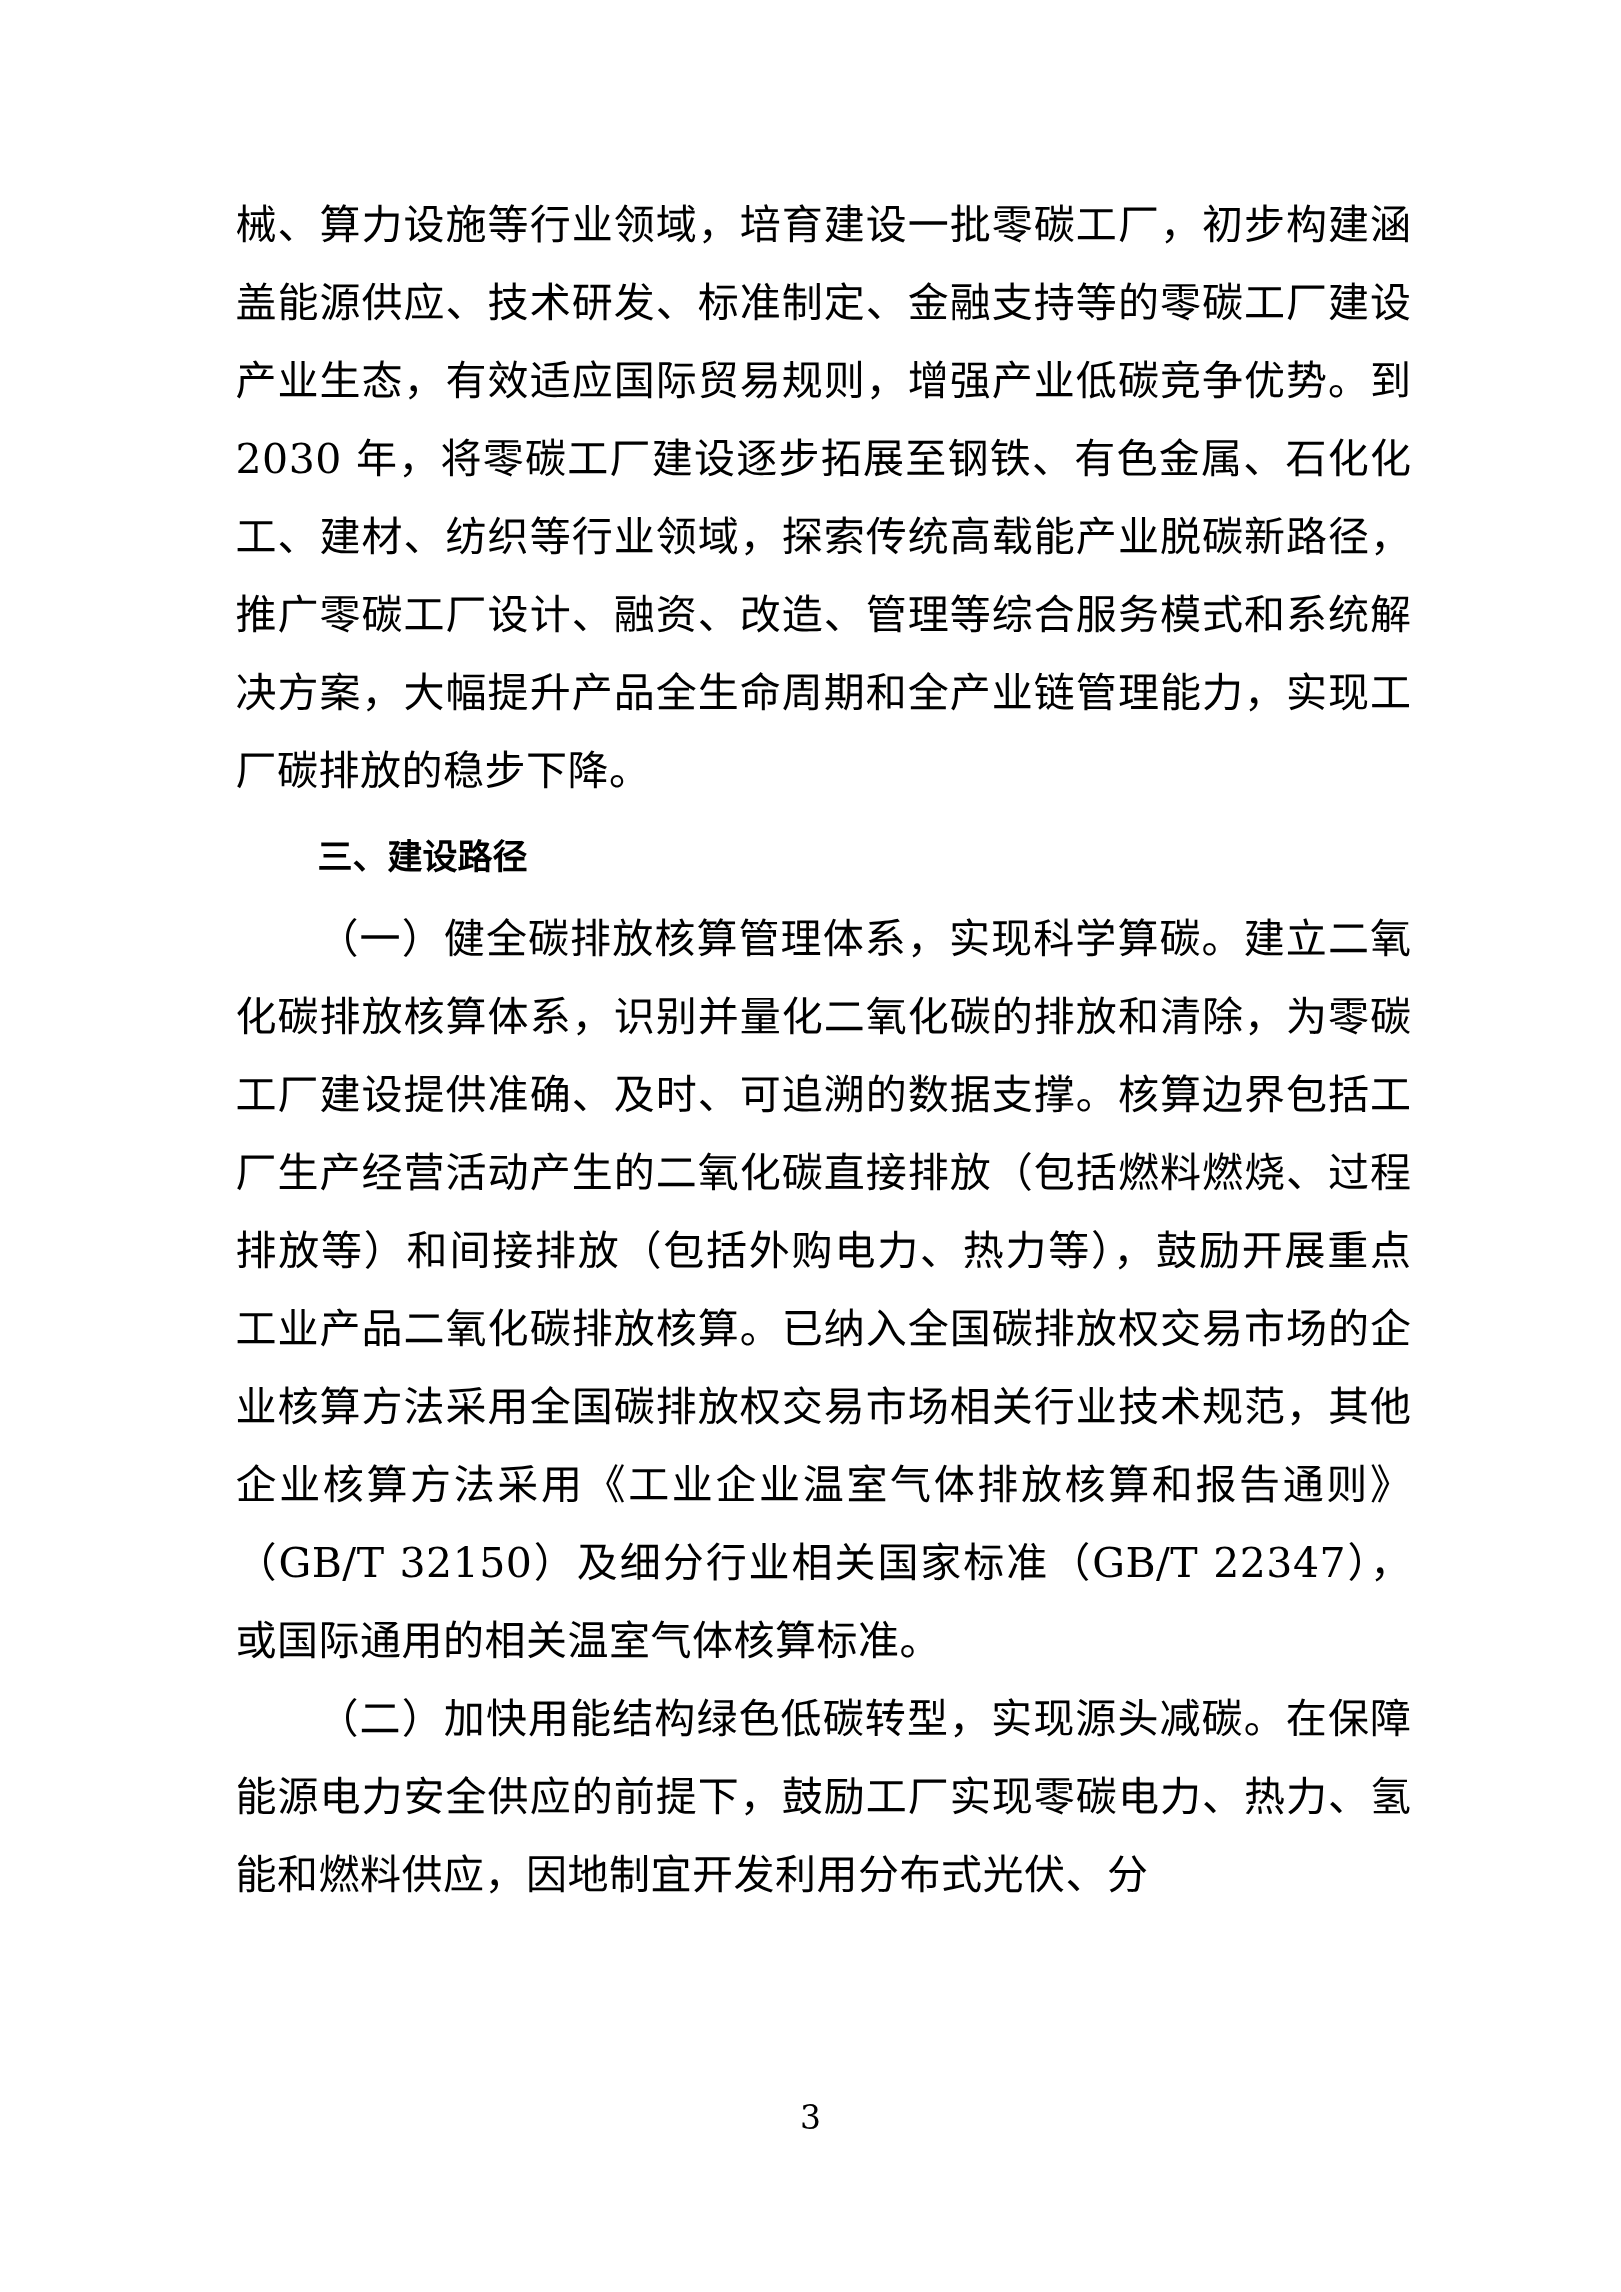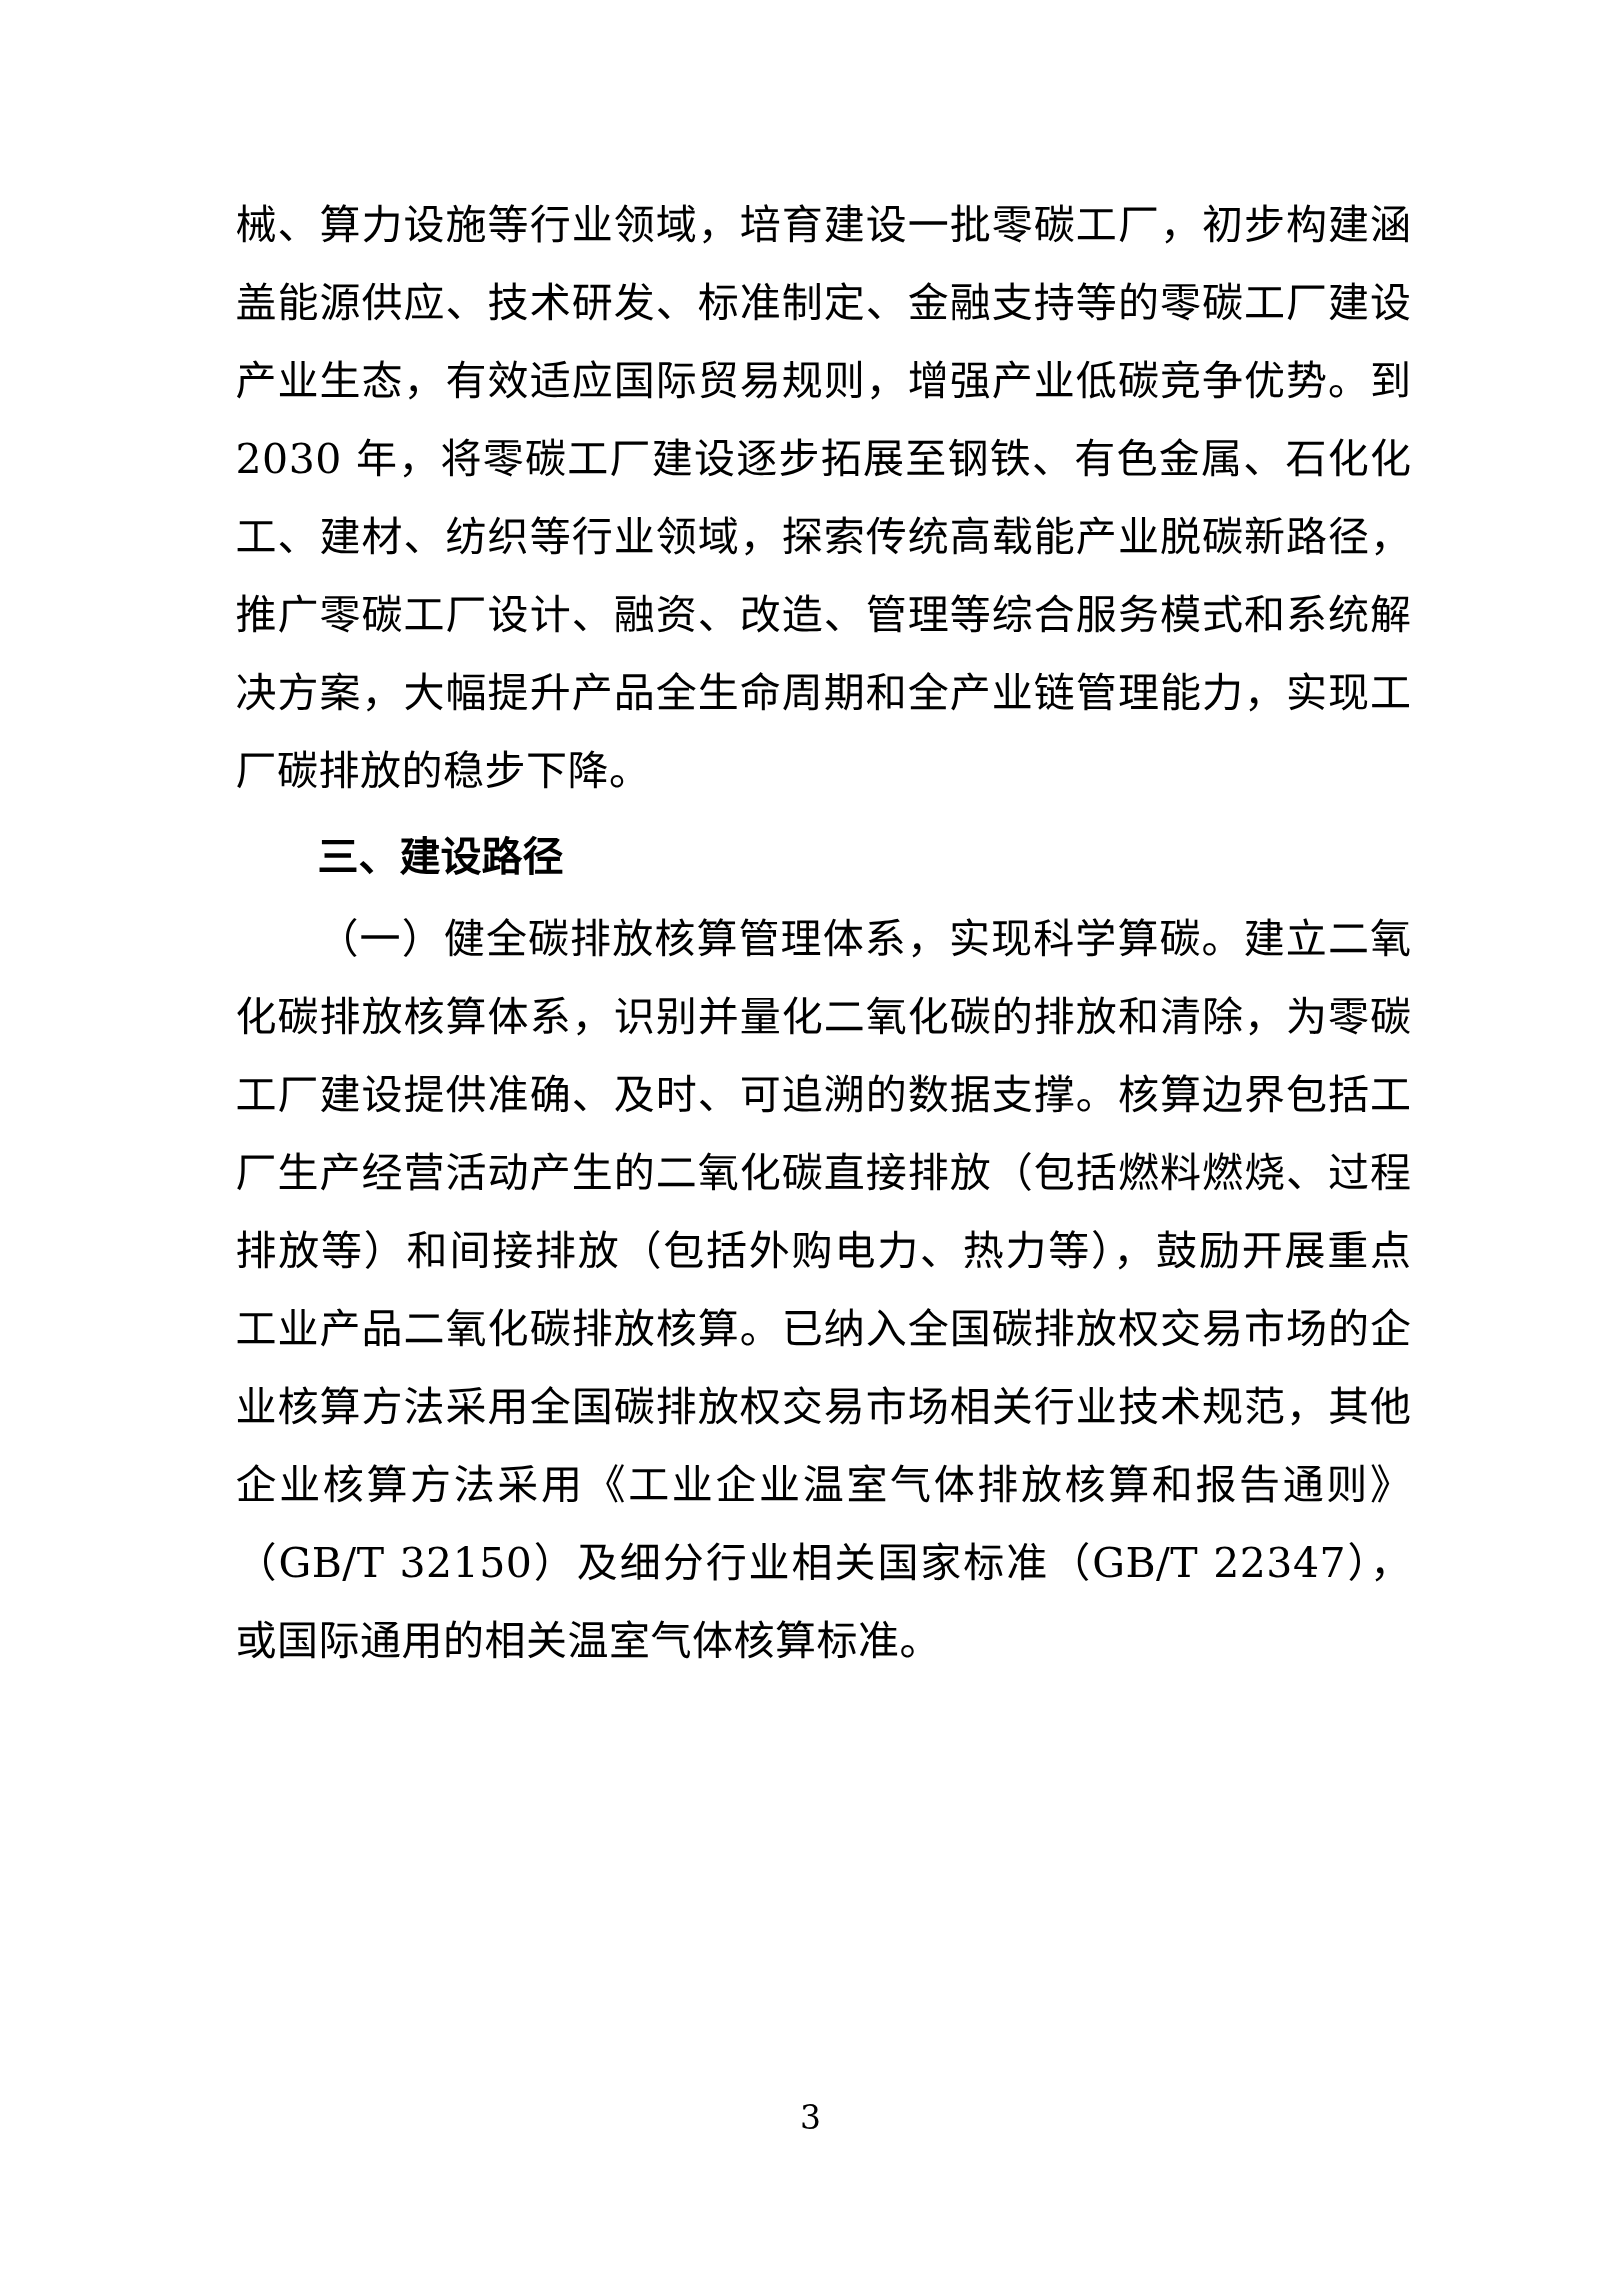--- a/index.html
+++ b/index.html
@@ -31,21 +31,21 @@
     text-justify: inter-ideograph;
     margin: 0 0 0 0;
     letter-spacing: 0.5px;
   }
   .para.indent {
     text-indent: 82px;
   }
   .heading {
     font-family: "DejaVu Sans", "Liberation Sans", sans-serif;
     font-weight: bold;
-    font-size: 41px;
+    font-size: 35px;
     line-height: 78px;
     color: #000000;
     text-indent: 82px;
     margin: 7.8px 0 3.9px 0;
   }
   .page-number {
     position: absolute;
     left: 0;
     right: 0;
     top: 2098px;
@@ -56,16 +56,17 @@
   }
 </style>
 </head>
 <body>
 
 <div class="page">
   <div class="content">
     <p class="para">械、算力设施等行业领域，培育建设一批零碳工厂，初步构建涵盖能源供应、技术研发、标准制定、金融支持等的零碳工厂建设产业生态，有效适应国际贸易规则，增强产业低碳竞争优势。到 2030 年，将零碳工厂建设逐步拓展至钢铁、有色金属、石化化工、建材、纺织等行业领域，探索传统高载能产业脱碳新路径，推广零碳工厂设计、融资、改造、管理等综合服务模式和系统解决方案，大幅提升产品全生命周期和全产业链管理能力，实现工厂碳排放的稳步下降。</p>
     <h2 class="heading">三、建设路径</h2>
     <p class="para indent">（一）健全碳排放核算管理体系，实现科学算碳。建立二氧化碳排放核算体系，识别并量化二氧化碳的排放和清除，为零碳工厂建设提供准确、及时、可追溯的数据支撑。核算边界包括工厂生产经营活动产生的二氧化碳直接排放（包括燃料燃烧、过程排放等）和间接排放（包括外购电力、热力等），鼓励开展重点工业产品二氧化碳排放核算。已纳入全国碳排放权交易市场的企业核算方法采用全国碳排放权交易市场相关行业技术规范，其他企业核算方法采用《工业企业温室气体排放核算和报告通则》（GB/T 32150）及细分行业相关国家标准（GB/T 22347），或国际通用的相关温室气体核算标准。</p>
+    <p class="para indent">（二）加快用能结构绿色低碳转型，实现源头减碳。在保障能源电力安全供应的前提下，鼓励工厂实现零碳电力、热力、氢能和燃料供应，因地制宜开发利用分布式光伏、分</p>
   </div>
   <div class="page-number">3</div>
 </div>
 
 
 </body></html>

